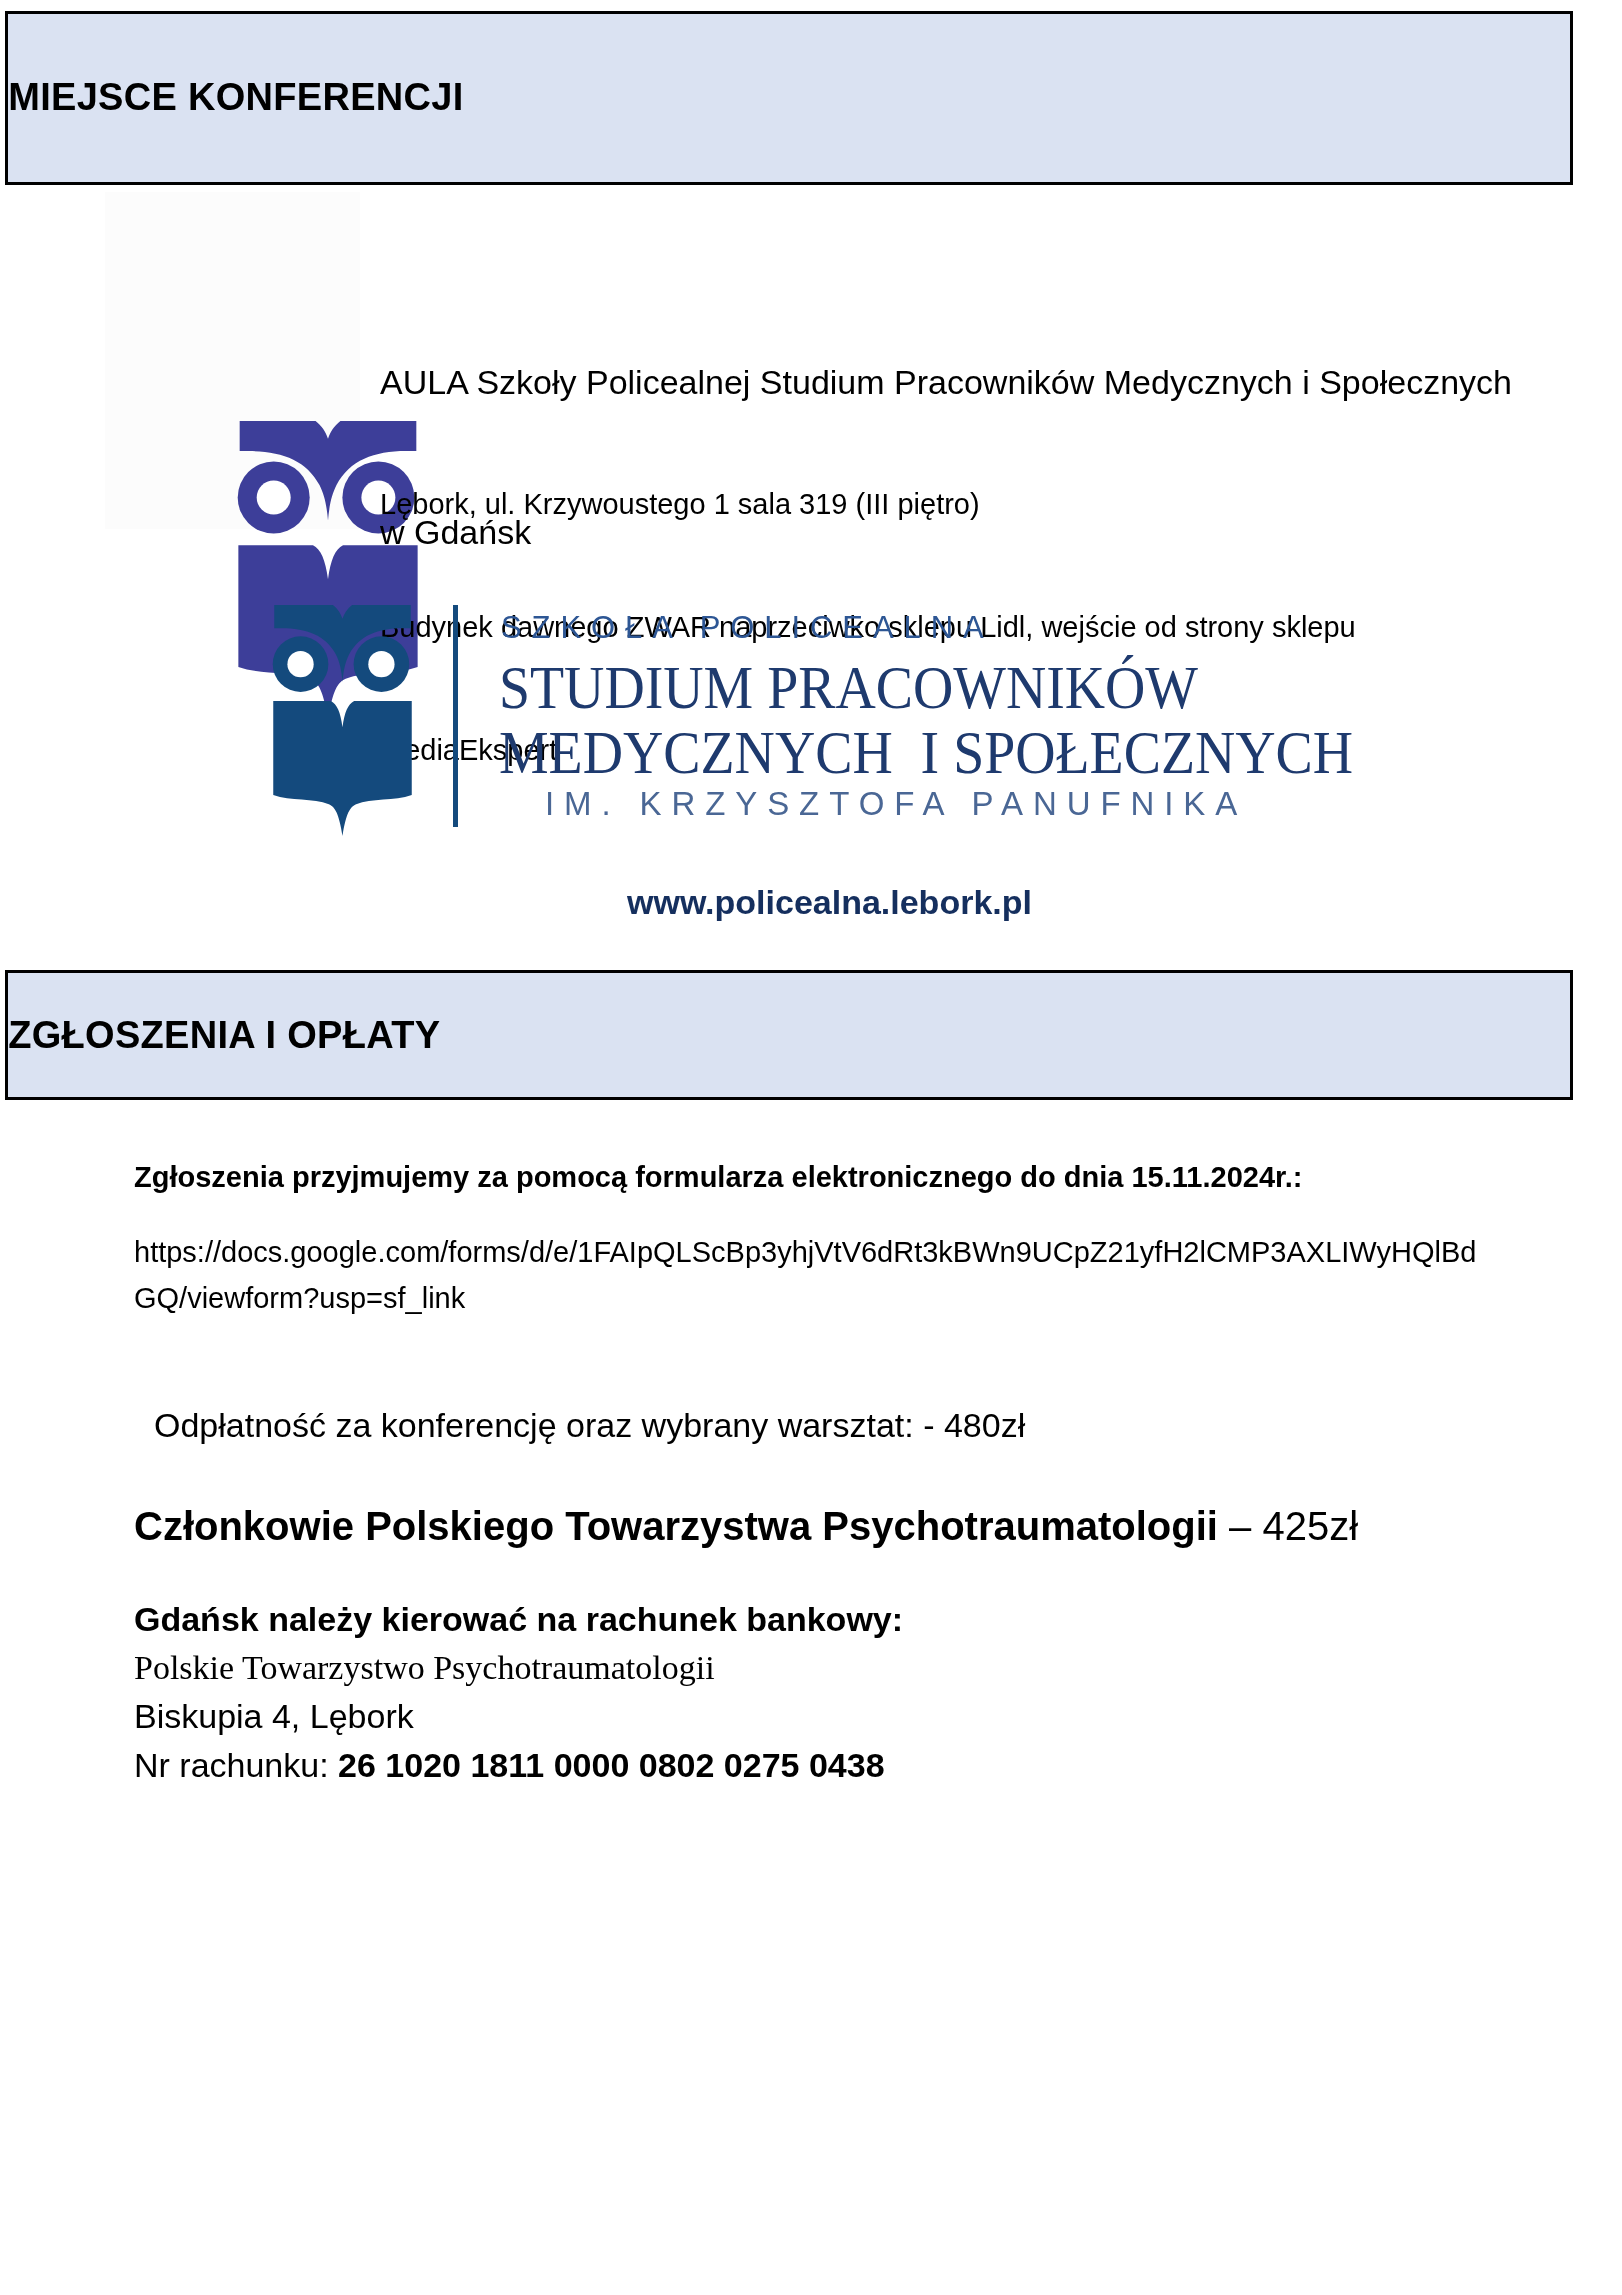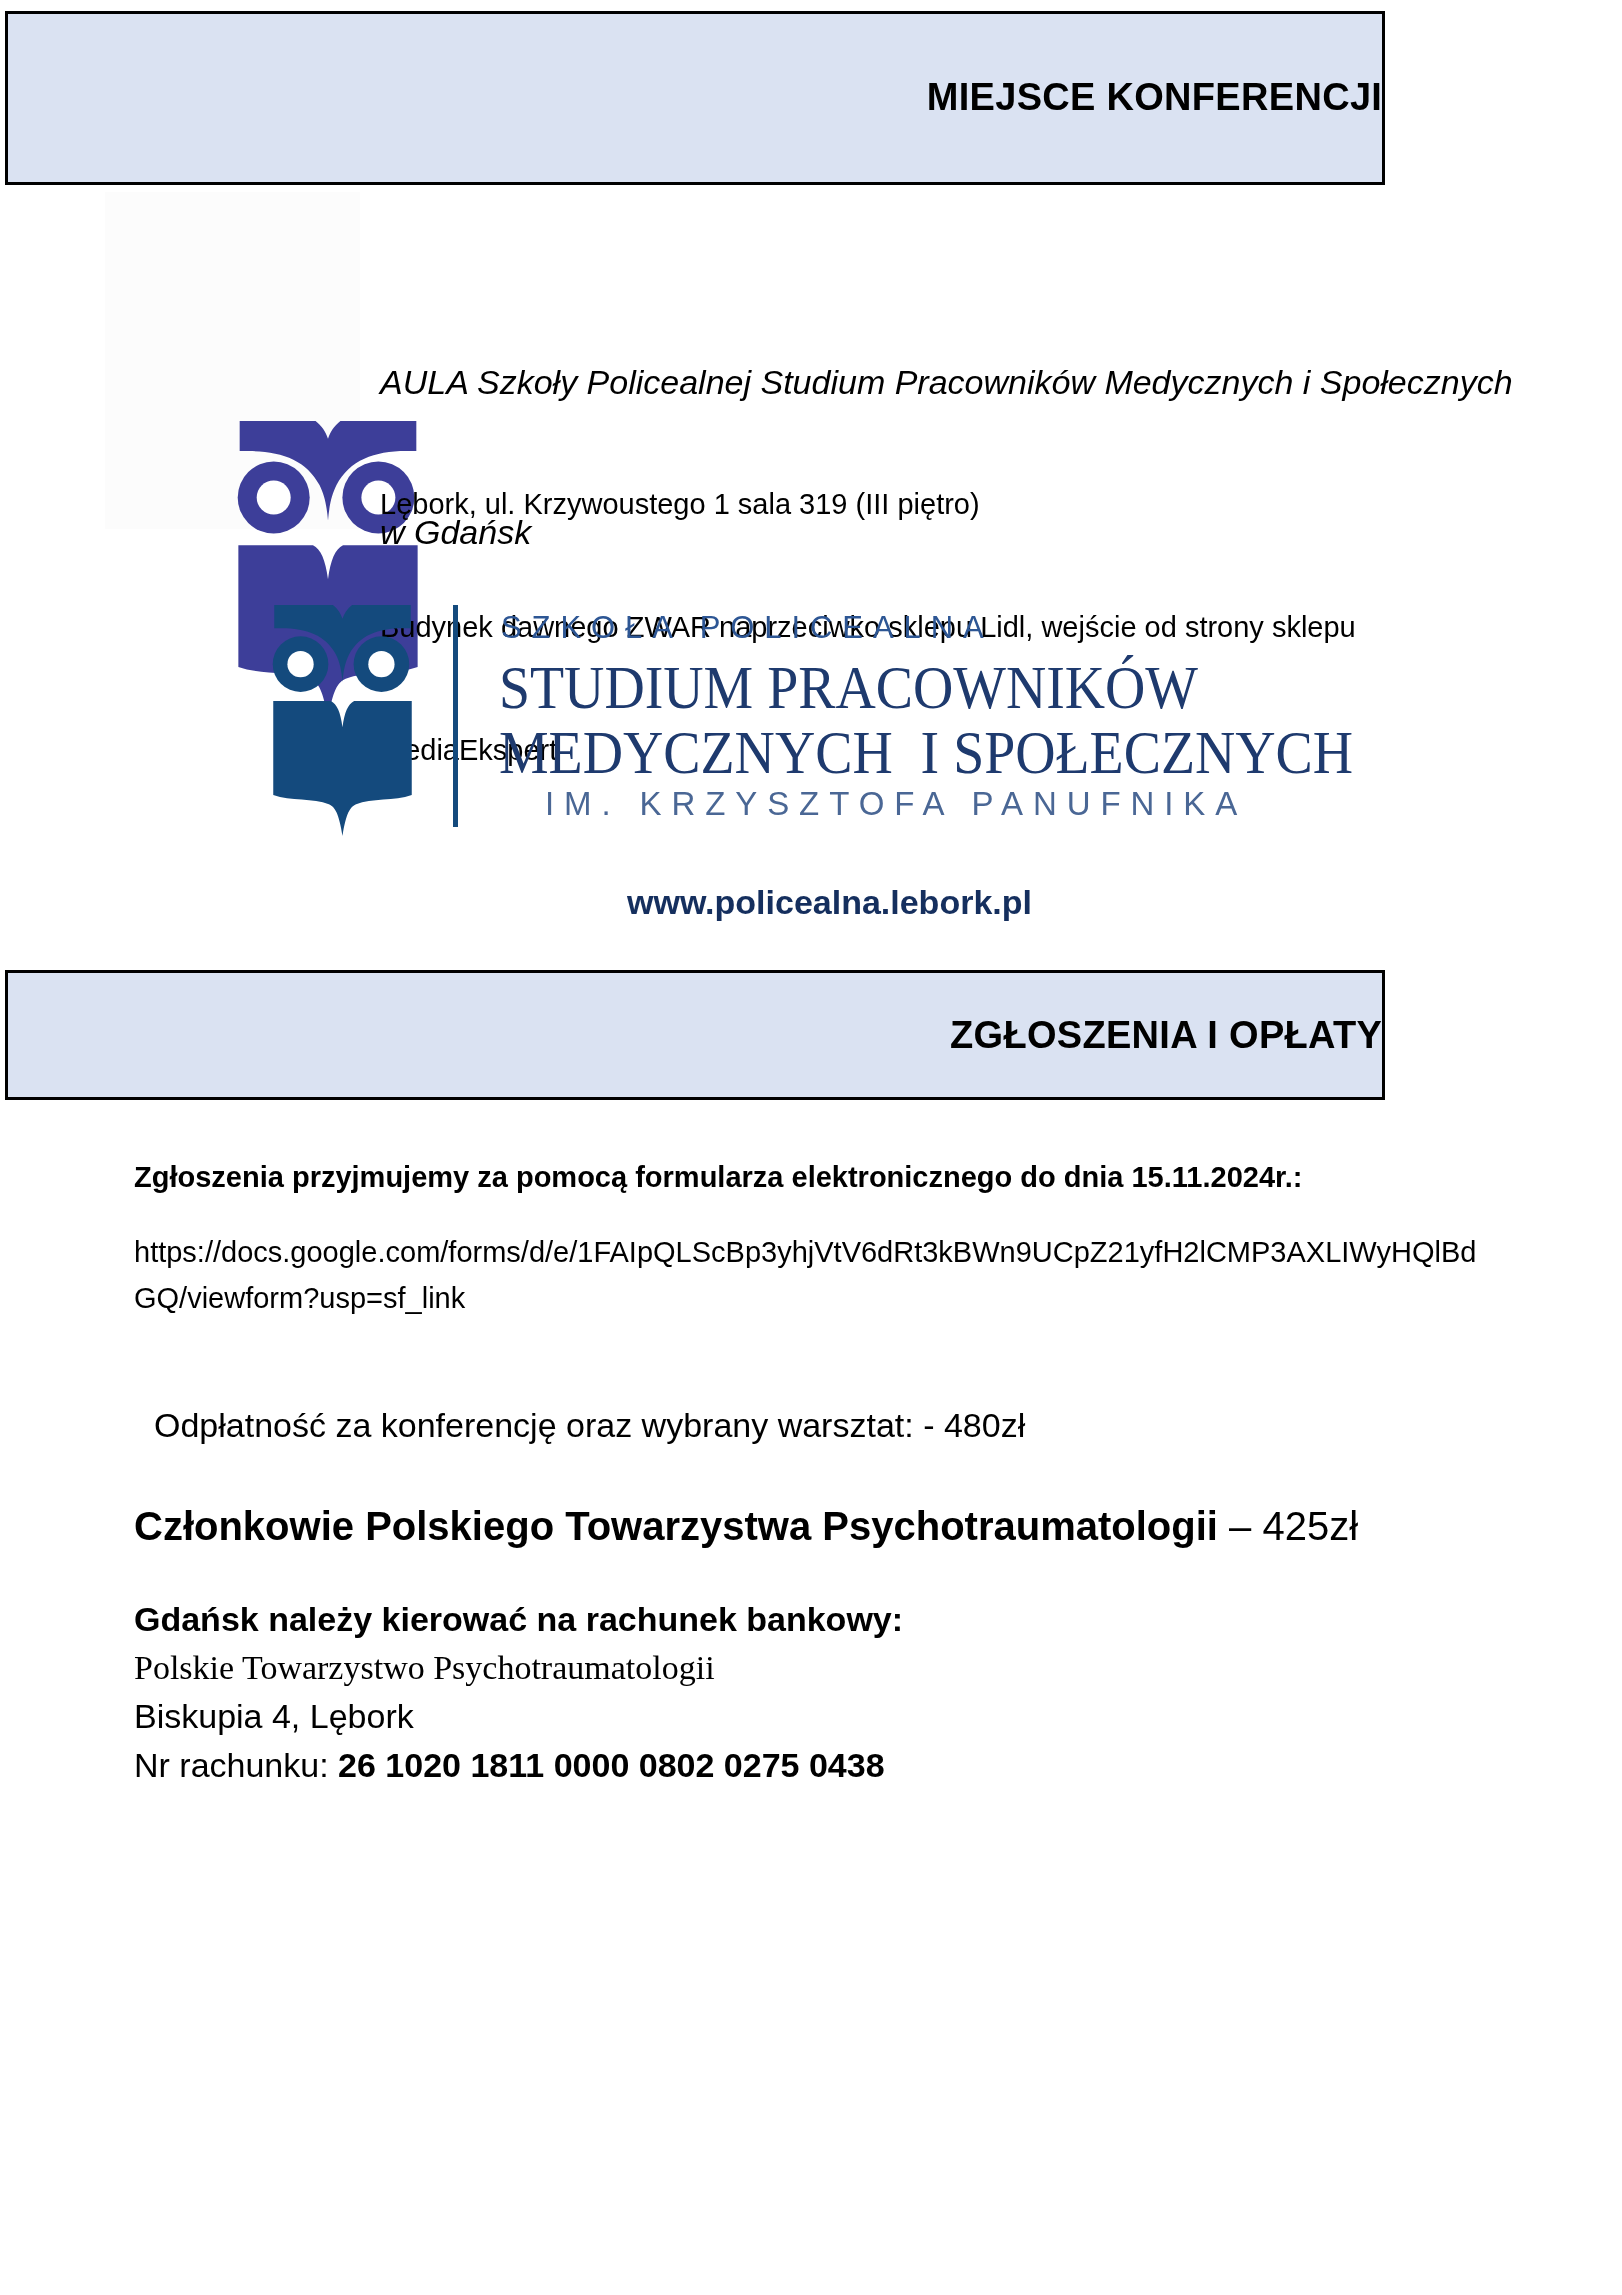--- a/index.html
+++ b/index.html
@@ -3,34 +3,34 @@
 <meta charset="utf-8">
 <style>
   html,body{margin:0;padding:0;background:#fff;}
   .page{
     position:relative;width:1623px;height:2295px;background:#ffffff;
     font-family:"Liberation Sans",sans-serif;color:#000;overflow:hidden;
   }
   .b{font-weight:bold;}
   
   .bar{
-    position:absolute;left:5.2px;width:1380px;box-sizing:border-box;
+    position:absolute;left:5.2px;width:1568px;box-sizing:border-box;
     background:var(--bar-bg);border:3.3px solid var(--bar-border);
-    display:flex;align-items:center;justify-content:flex-end;
+    display:flex;align-items:center;justify-content:flex-start;
     font-weight:bold;font-size:38px;letter-spacing:0.3px;
   }
   .bar1{top:10.5px;height:174px;}
   .bar2{top:970px;height:130px;}
   
   .logo1-box{position:absolute;left:105px;top:192px;width:255px;height:337px;background:#fcfcfc;}
   .owl{position:absolute;}
   .owl1{left:132px;top:229px;width:182px;height:299px;}
   .venue-title{
     position:absolute;left:380px;top:257px;width:1184px;
-    font-size:34px;line-height:50px;white-space:pre;font-style:italic;
+    font-size:34px;line-height:50px;white-space:pre;
   }
   .venue-address{
     position:absolute;left:380px;top:402px;width:1184px;
     font-size:29px;line-height:41px;white-space:pre;
   }
   
   .owl2{left:272px;top:605px;width:141px;height:231px;}
   .logo2-rule{position:absolute;left:453px;top:605px;width:4.6px;height:222px;background:var(--owl-navy);}
   .logo2-l1{
     position:absolute;left:501px;top:610px;font-size:31px;letter-spacing:0.32em;

